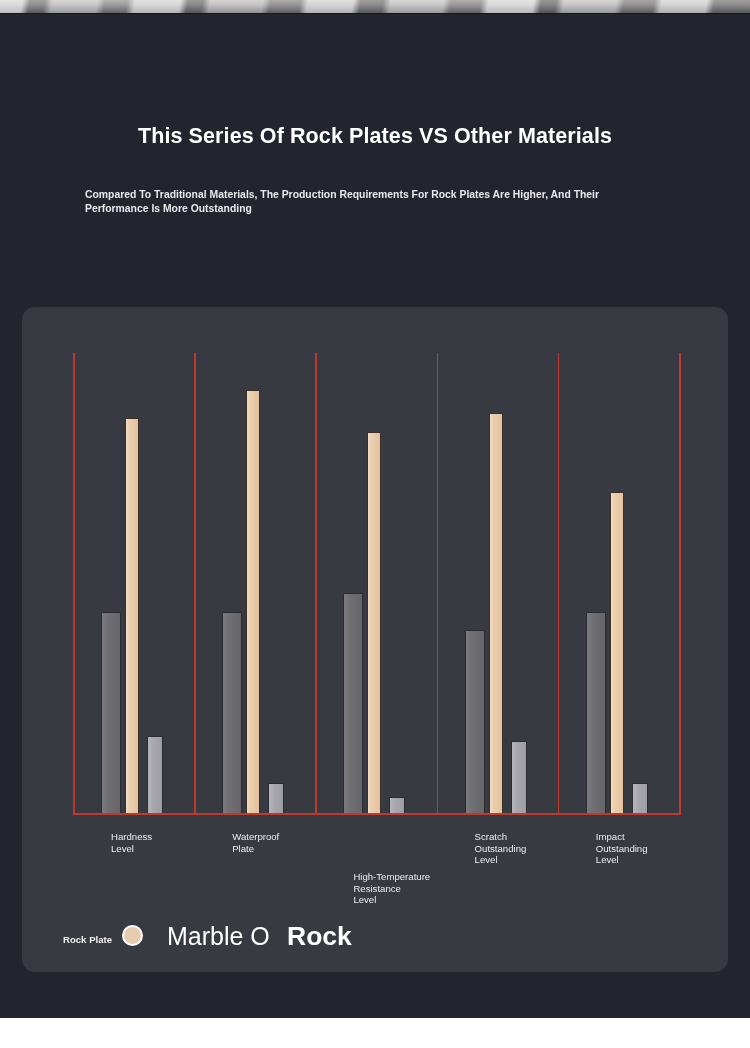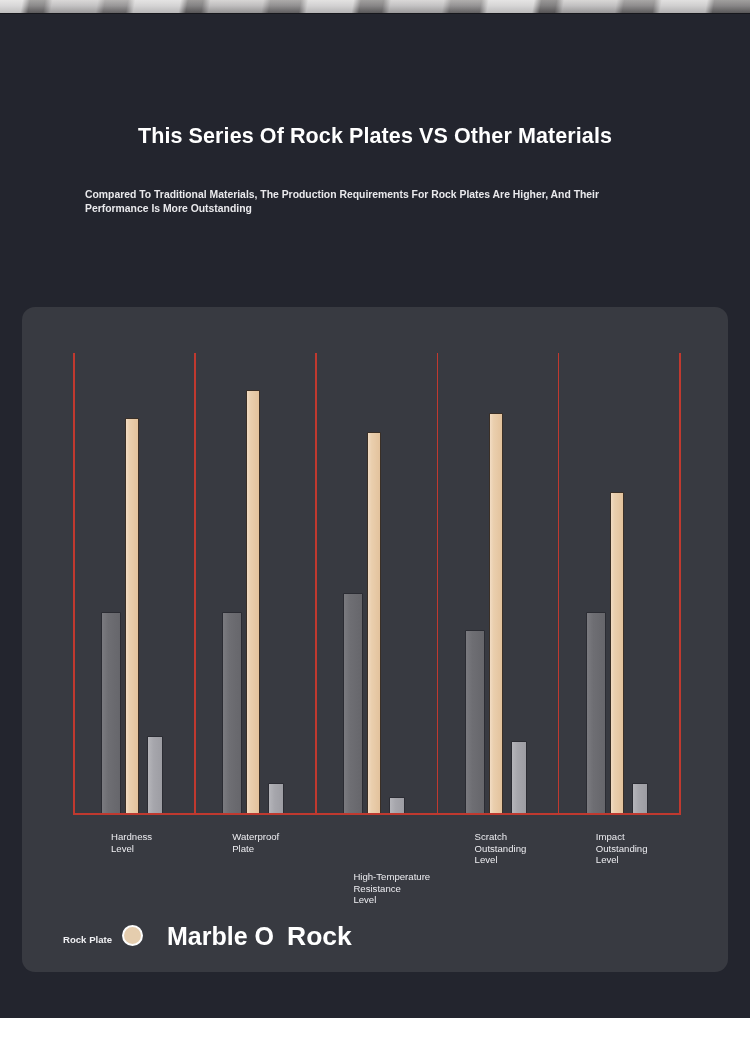--- a/index.html
+++ b/index.html
@@ -110,21 +110,21 @@
     font-size:9.6px; font-weight:bold; color:#f0f0f3;
   }
   .legend-swatch {
     position:absolute; left:100px; top:7px;
     width:21px; height:21px; border-radius:50%;
     background:#e5cdae;
     border:2.5px solid #fdfdfd;
   }
   .legend-marble-text {
     position:absolute; left:145px; top:4px;
-    font-size:25px; font-weight:bold; color:#ffffff;
+    font-size:25px; font-weight:normal; color:#ffffff;
   }
   .legend-wood-text {
     position:absolute; left:265px; top:3px;
     font-size:26.5px; font-weight:bold; color:#ffffff;
   }
 </style>
 </head>
 <body>
 
 <div id="page">

